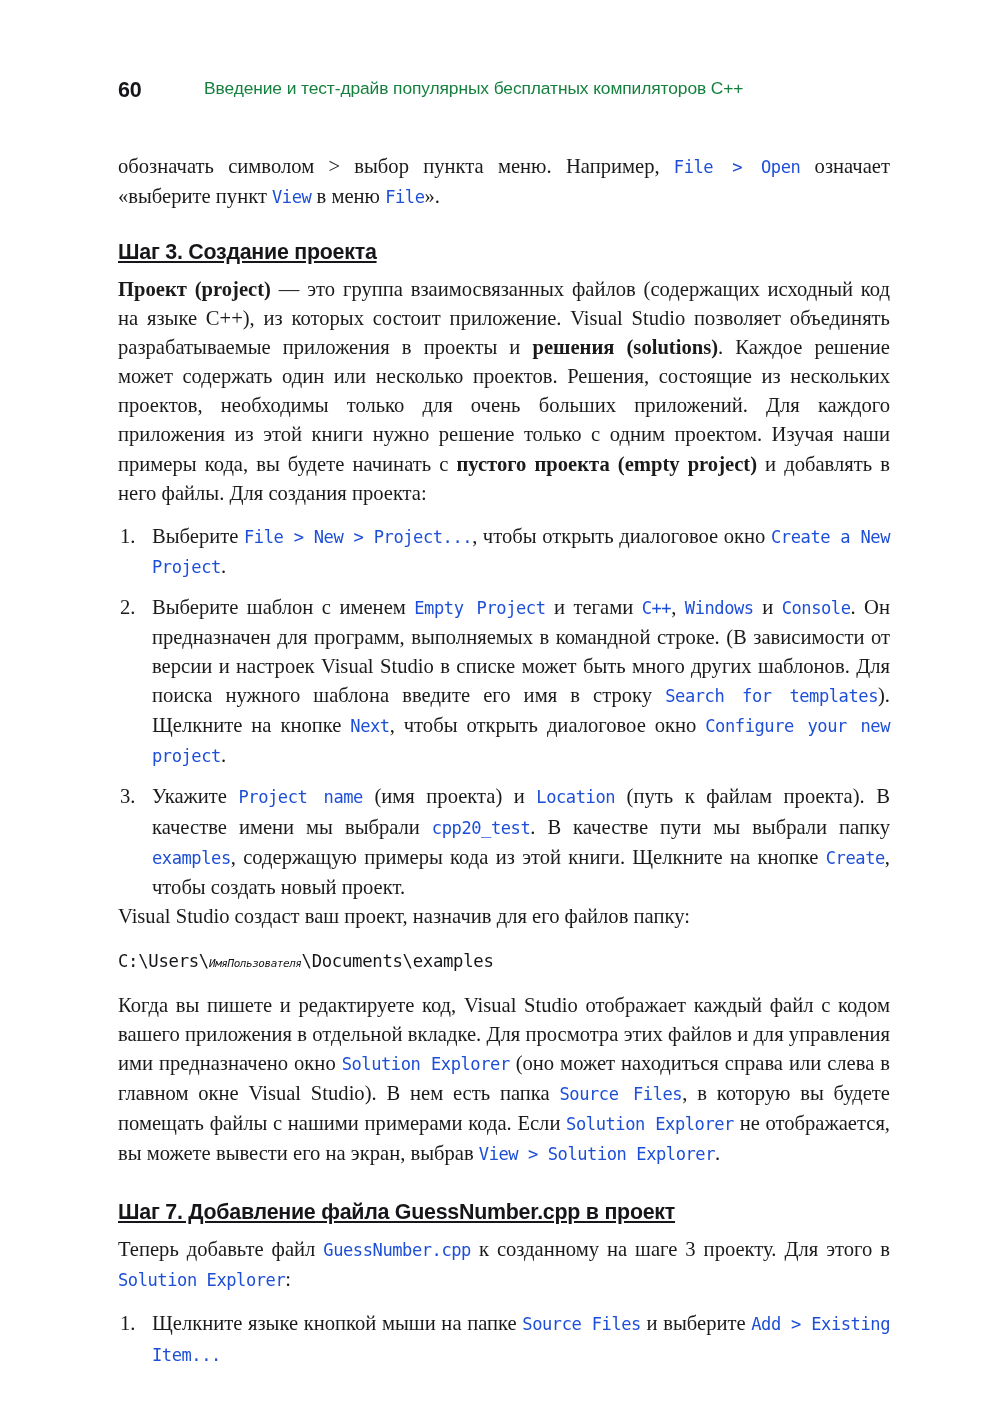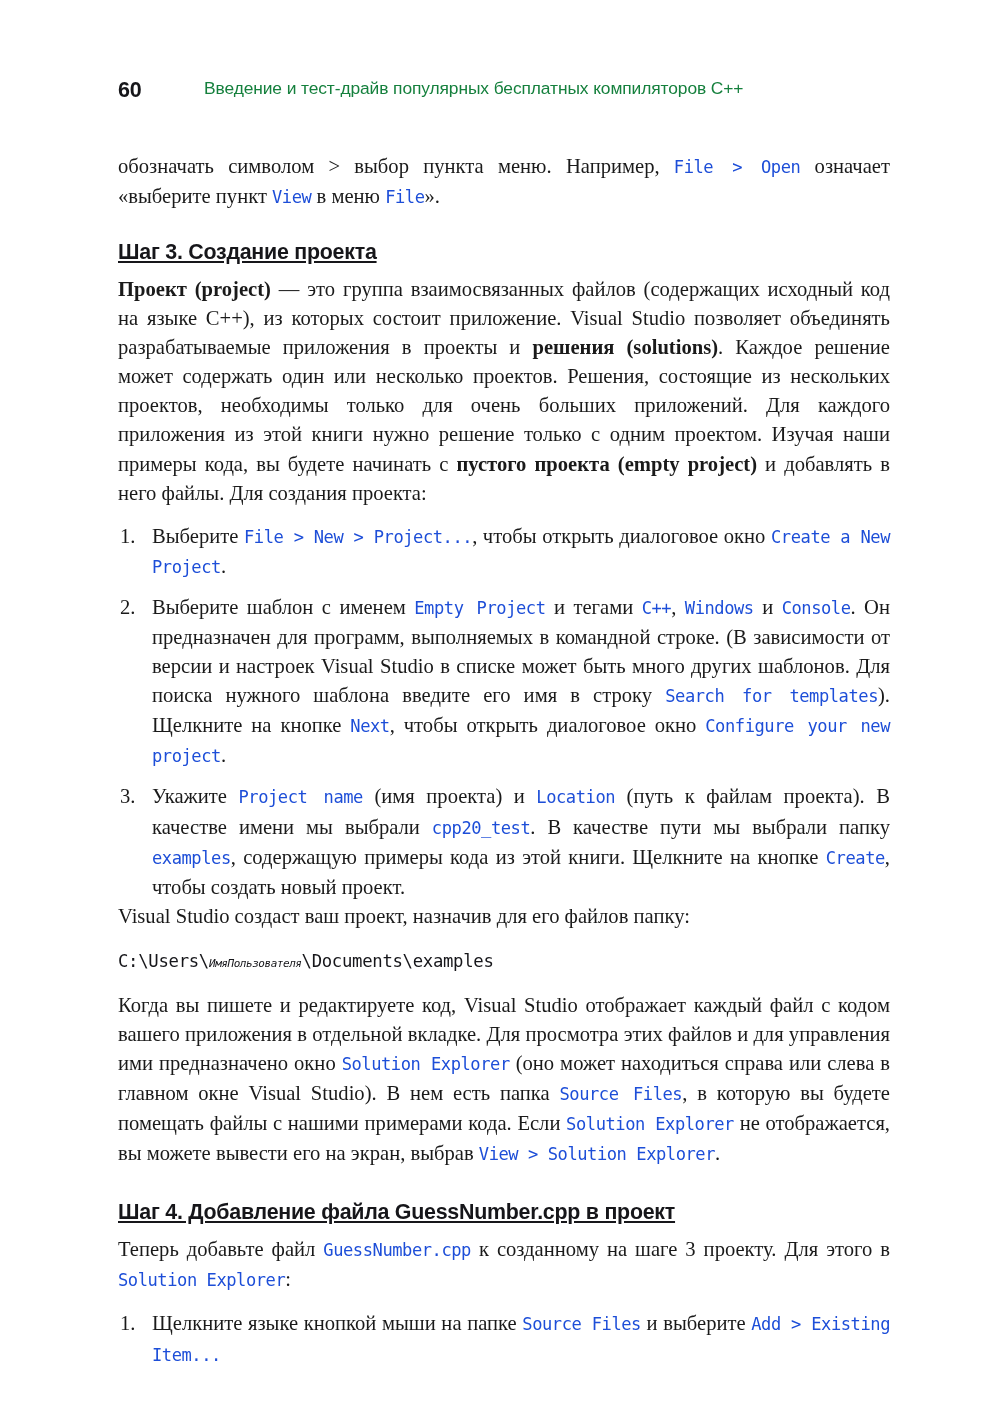--- a/index.html
+++ b/index.html
@@ -155,21 +155,21 @@
         <li><span class="marker">3.</span><span>Укажите </span><code>Project name</code><span> (имя проекта) и </span><code>Location</code><span> (путь к файлам проекта). В качестве имени мы выбрали </span><code>cpp20_test</code><span>. В качестве пути мы выбрали папку </span><code>examples</code><span>, содержащую примеры кода из этой книги. Щелкните на кнопке </span><code>Create</code><span>, чтобы создать новый проект.</span></li>
       </ol>
 
     <p class="body list-after">Visual Studio создаст ваш проект, назначив для его файлов папку:</p>
 
     <div class="pathline"><span>C:\Users\</span><span class="mono-i">ИмяПользователя</span><span>\Documents\examples</span></div>
 
 
     <p class="body"><span>Когда вы пишете и редактируете код, Visual Studio отображает каждый файл с кодом вашего приложения в отдельной вкладке. Для просмотра этих файлов и для управления ими предназначено окно </span><code>Solution Explorer</code><span> (оно может находиться справа или слева в главном окне Visual Studio). В нем есть папка </span><code>Source Files</code><span>, в которую вы будете помещать файлы с нашими примерами кода. Если </span><code>Solution Explorer</code><span> не отображается, вы можете вывести его на экран, выбрав </span><code>View &gt; Solution Explorer</code><span>.</span></p>
 
-    <h2 class="step tight-top">Шаг 4. Добавление файла GuessNumber.cpp в проект</h2>
+    <h2 class="step tight-top">Шаг 7. Добавление файла GuessNumber.cpp в проект</h2>
 
     <p class="body"><span>Теперь добавьте файл </span><code>GuessNumber.cpp</code><span> к созданному на шаге 3 проекту. Для этого в </span><code>Solution Explorer</code><span>:</span></p>
 
     <ol class="numlist" id="step4-list">
         <li><span class="marker">1.</span><span>Щелкните языке кнопкой мыши на папке </span><code>Source Files</code><span> и выберите </span><code>Add &gt; Existing Item...</code></li>
       </ol>
 
   </div>
 </div>
 

